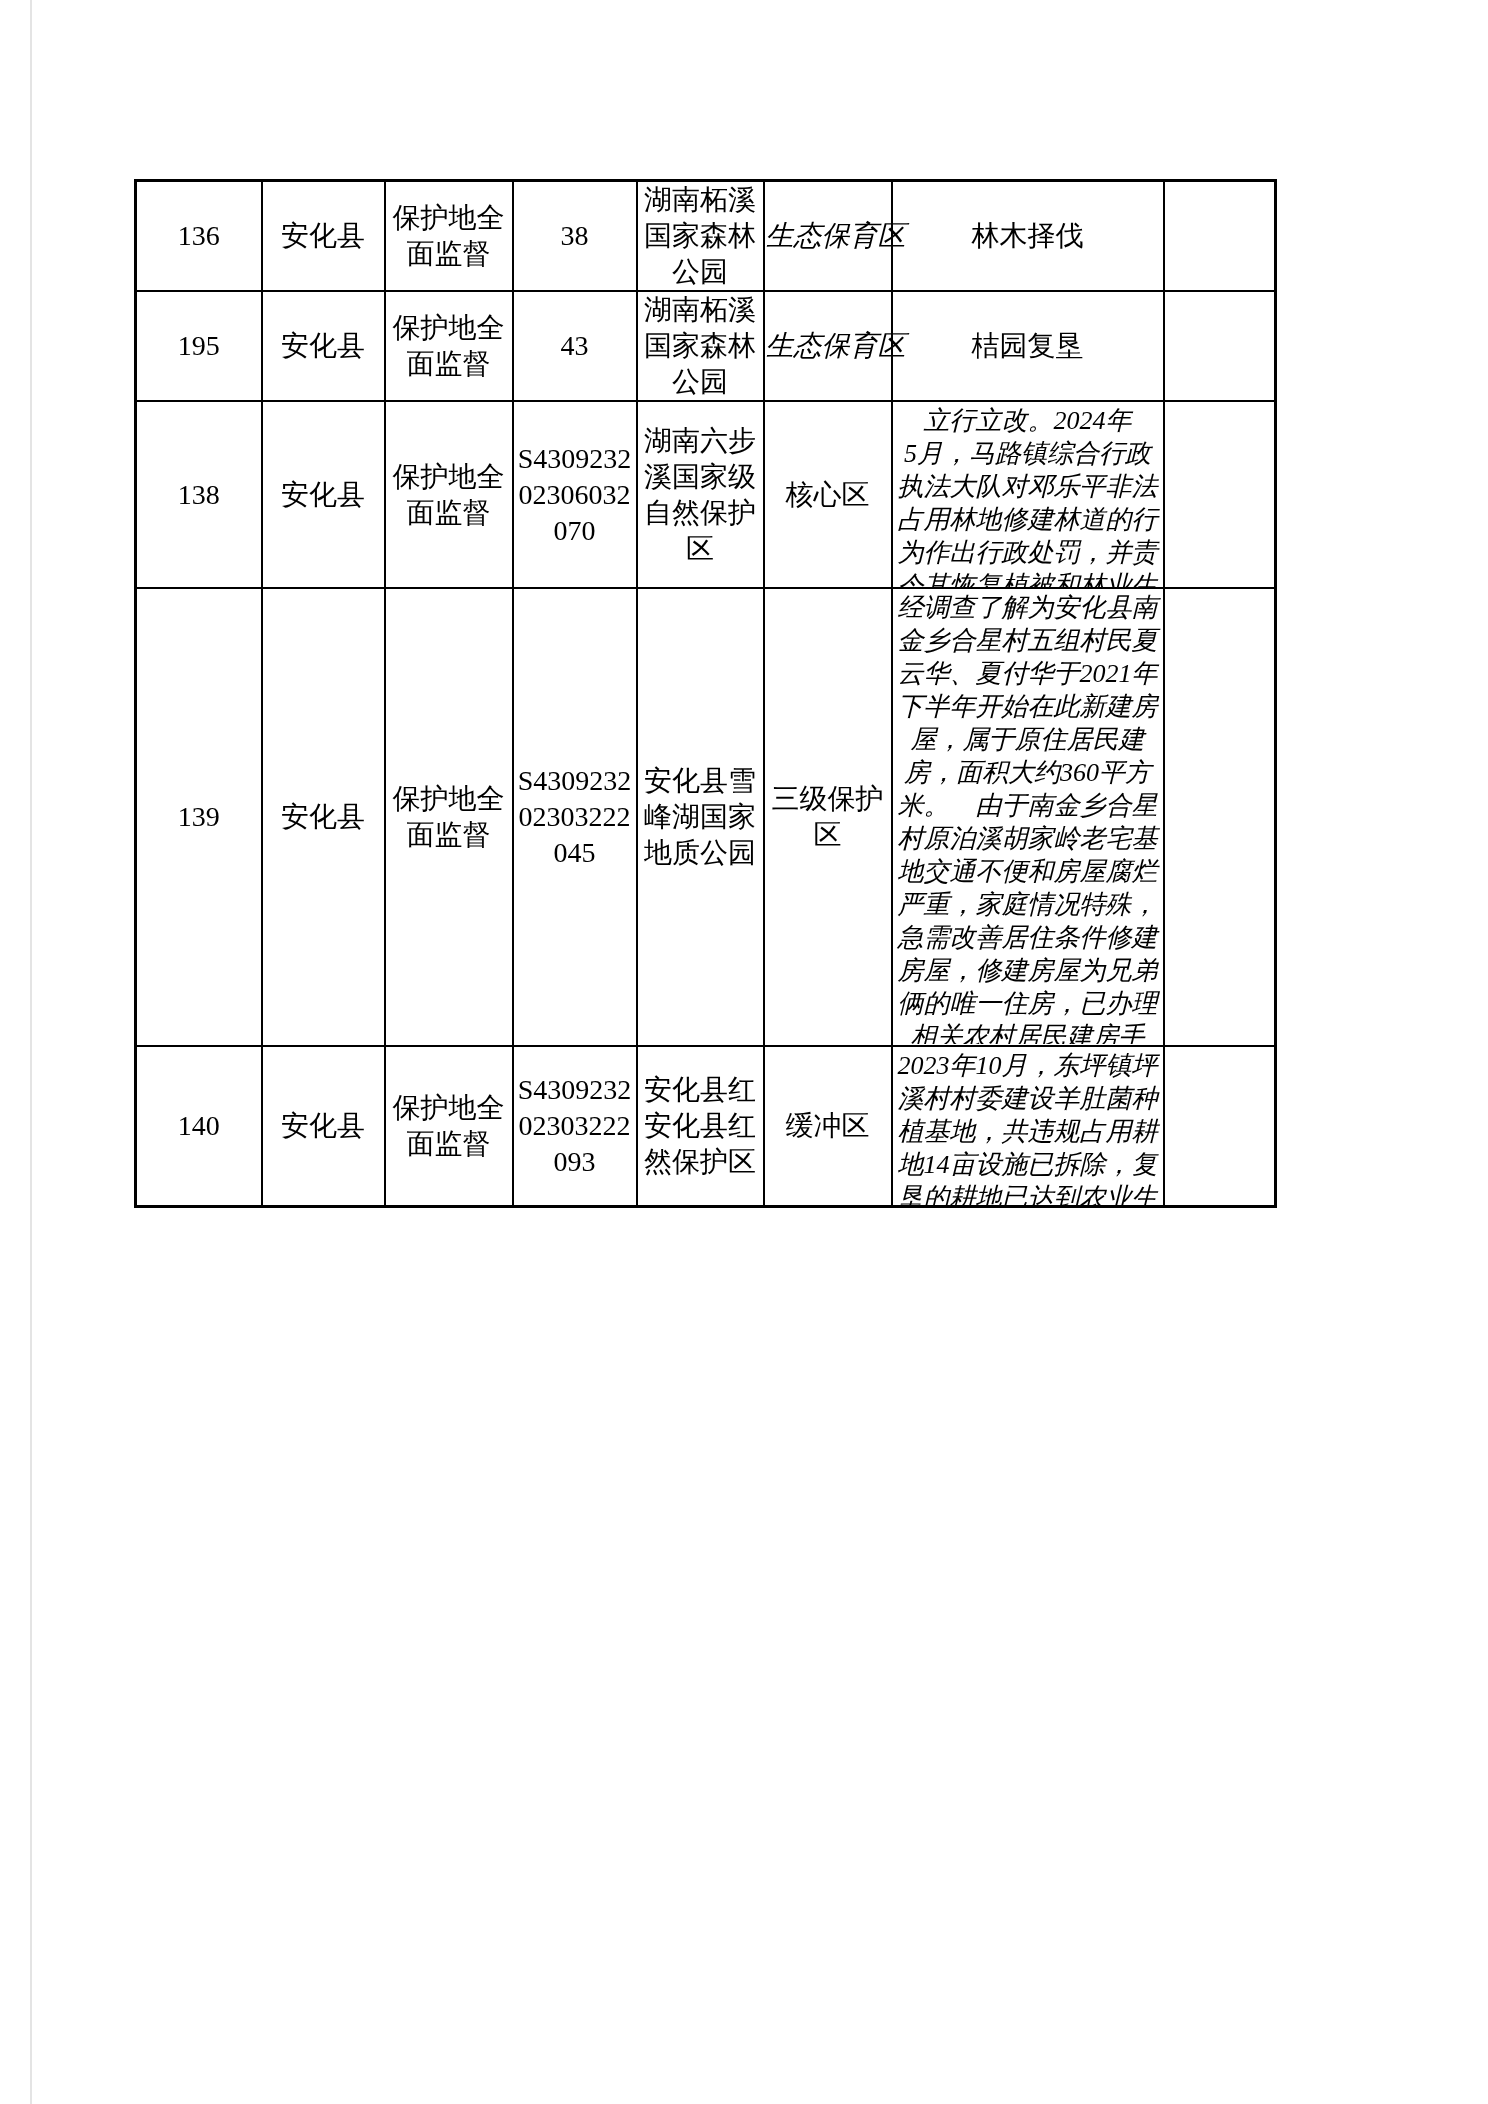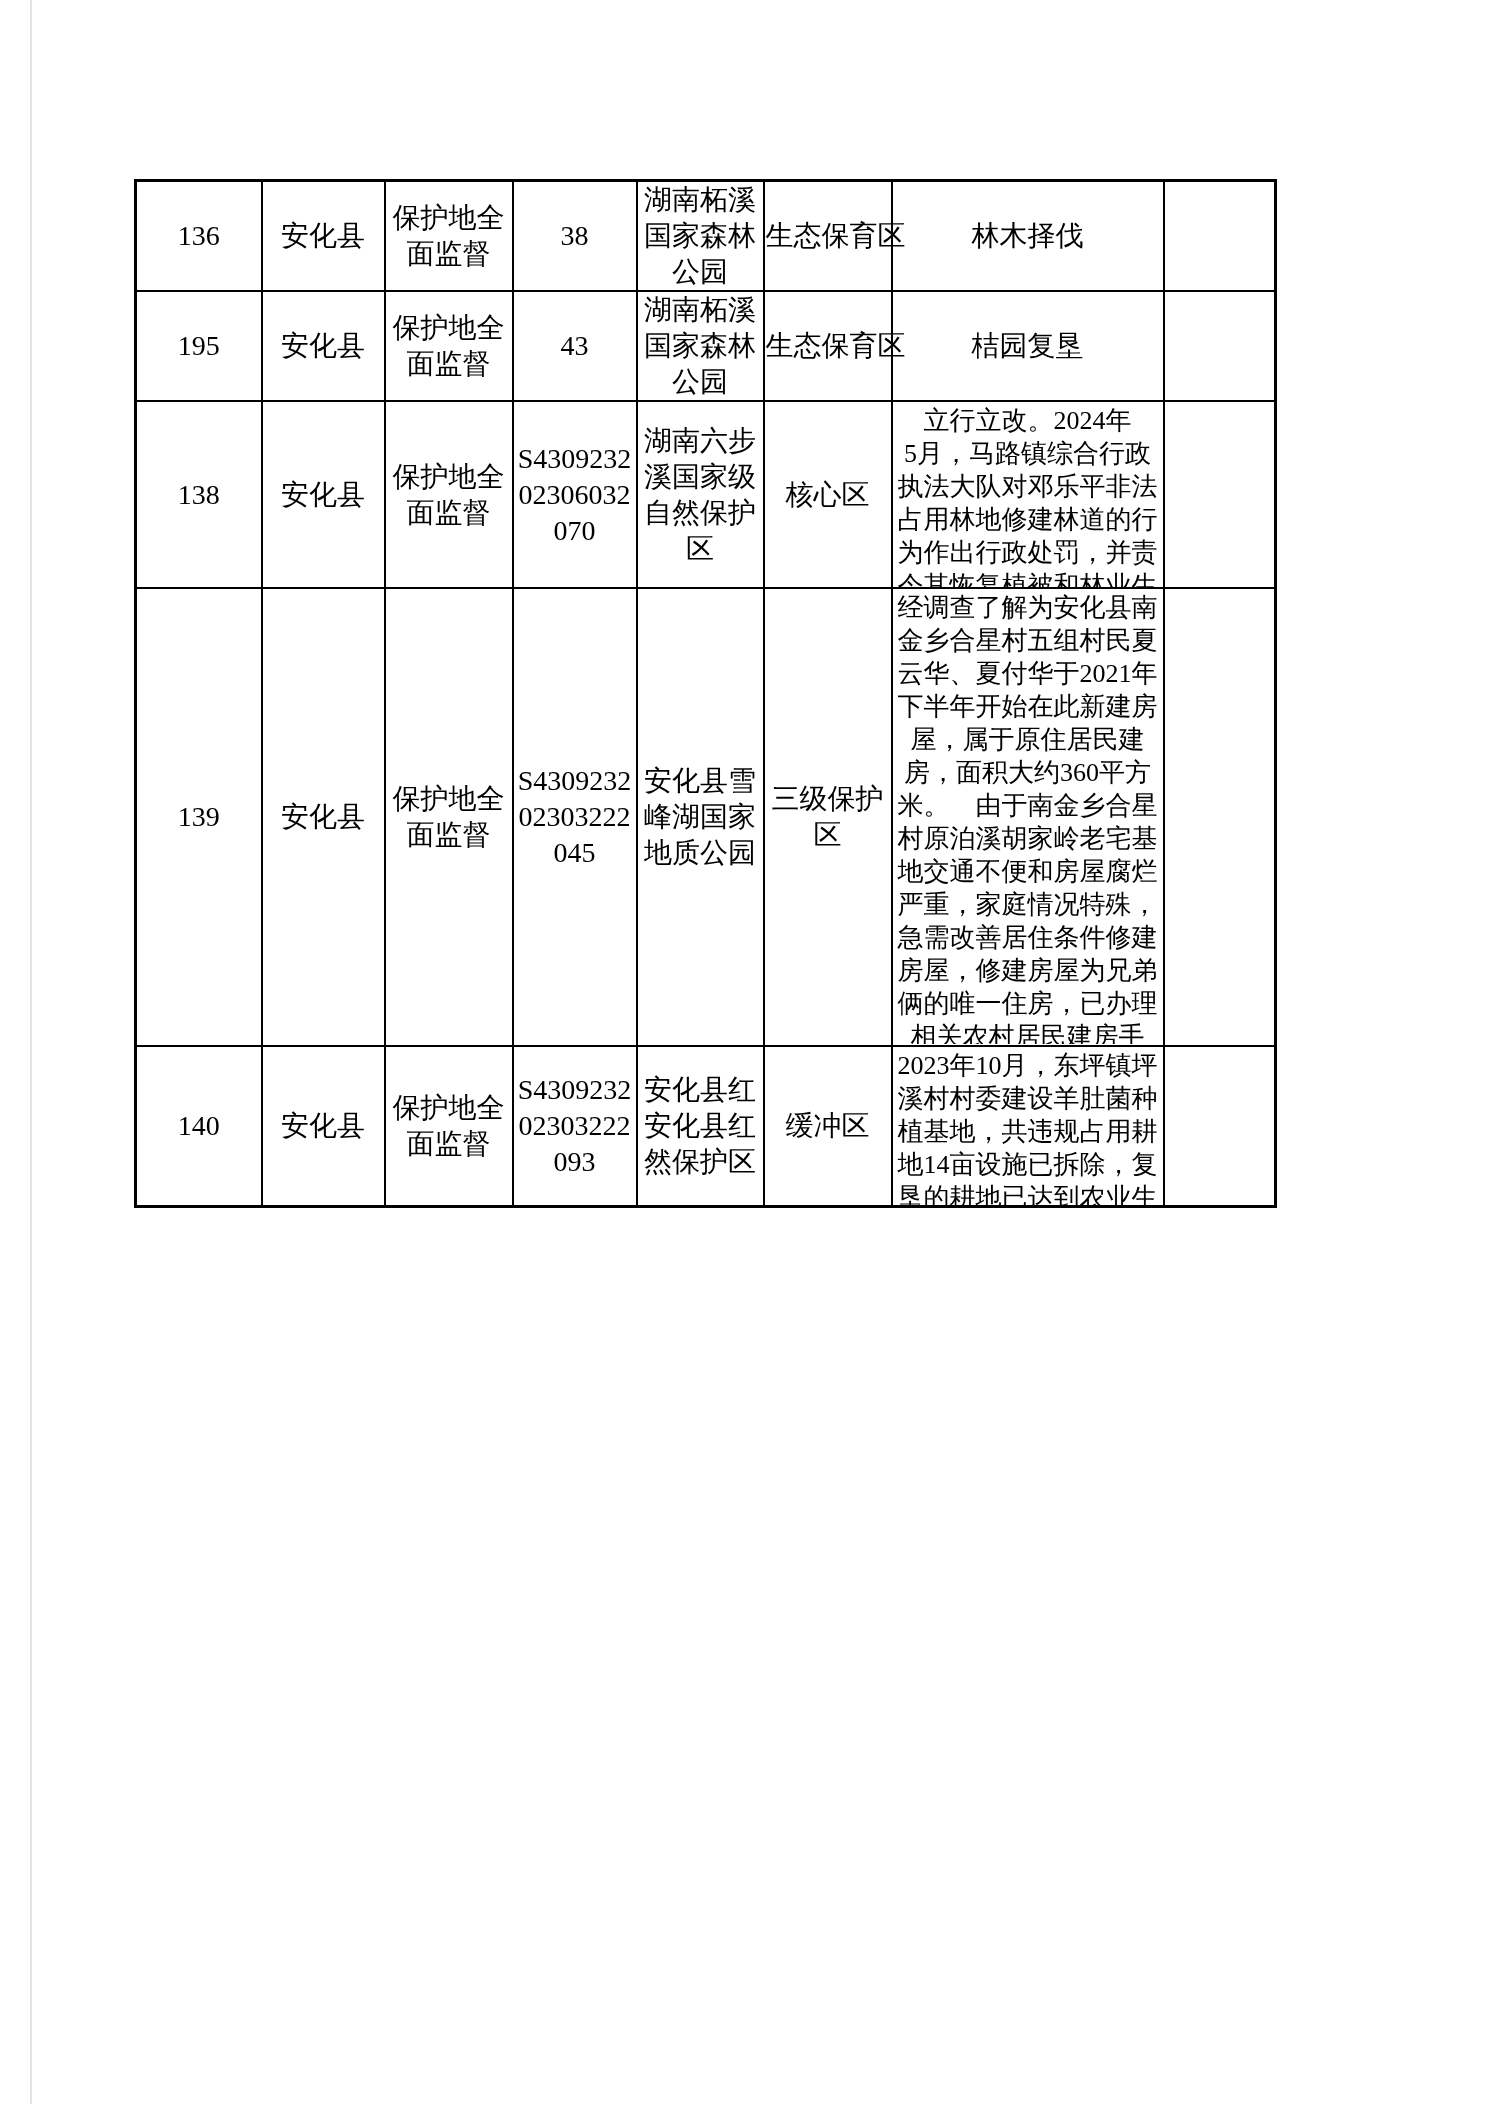--- a/index.html
+++ b/index.html
@@ -35,27 +35,28 @@
   tr.r3{height:458px}
   tr.r4{height:160px}
 
   .c-zone{position:relative;}
   .ovspan{
     position:absolute;left:1px;top:50%;
     transform:translateY(-50%);
     white-space:nowrap;
     z-index:2;
     text-align:center;
+    font-style:italic;
   }
   td.c-desc-top{vertical-align:top;}
   .clip{overflow:hidden;margin:2px 1px 0 1px;}
   tr.r2 .clip{height:183px}
   tr.r3 .clip{height:453px}
   tr.r4 .clip{height:156px}
-  .dline{font-size:26px;line-height:33px;text-align:center;}
+  .dline{font-size:26px;line-height:33px;text-align:center;font-style:italic;}
 </style>
 </head>
 <body>
 
 <div class="scan-line"></div>
 
 <table class="doc">
   <colgroup>
     <col style="width:126px">
     <col style="width:123px">

